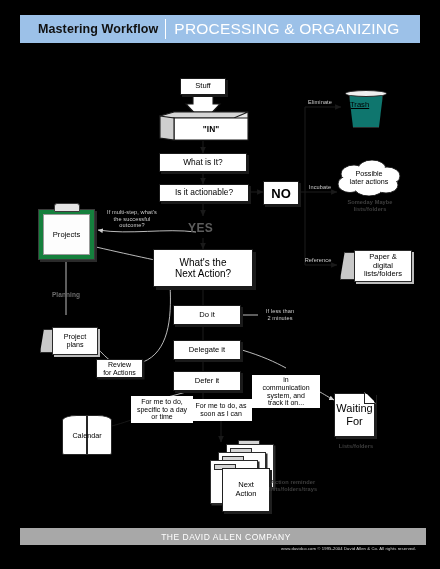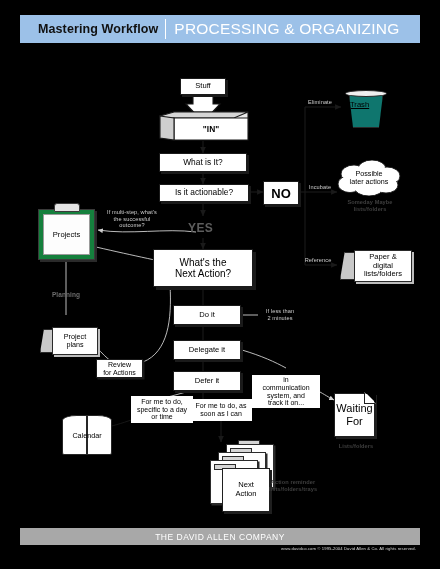--- a/index.html
+++ b/index.html
@@ -23,21 +23,21 @@
   }
   .header-div{width:1px;height:20px;background:#ffffff;}
   .header-right{
     font-size:15.5px;color:#ffffff;letter-spacing:.2px;
     padding-left:8px;white-space:nowrap;
   }
 
   
   .footer-band{
     position:absolute;left:20px;top:528px;width:400px;height:17px;
-    background:#a8a8a8;display:flex;align-items:center;justify-content:center;
+    background:#a8a8a8;display:flex;align-items:center;justify-content:center;padding-left:6px;
   }
   .footer-band span{font-size:8.5px;color:#ffffff;letter-spacing:.5px;}
   .footer-copy{
     position:absolute;left:20px;top:546px;width:400px;
     text-align:right;font-size:4.2px;color:#d8d8d8;letter-spacing:.1px;
     padding-right:4px;box-sizing:border-box;
   }
 
   
   .node{position:absolute;box-sizing:border-box;}

